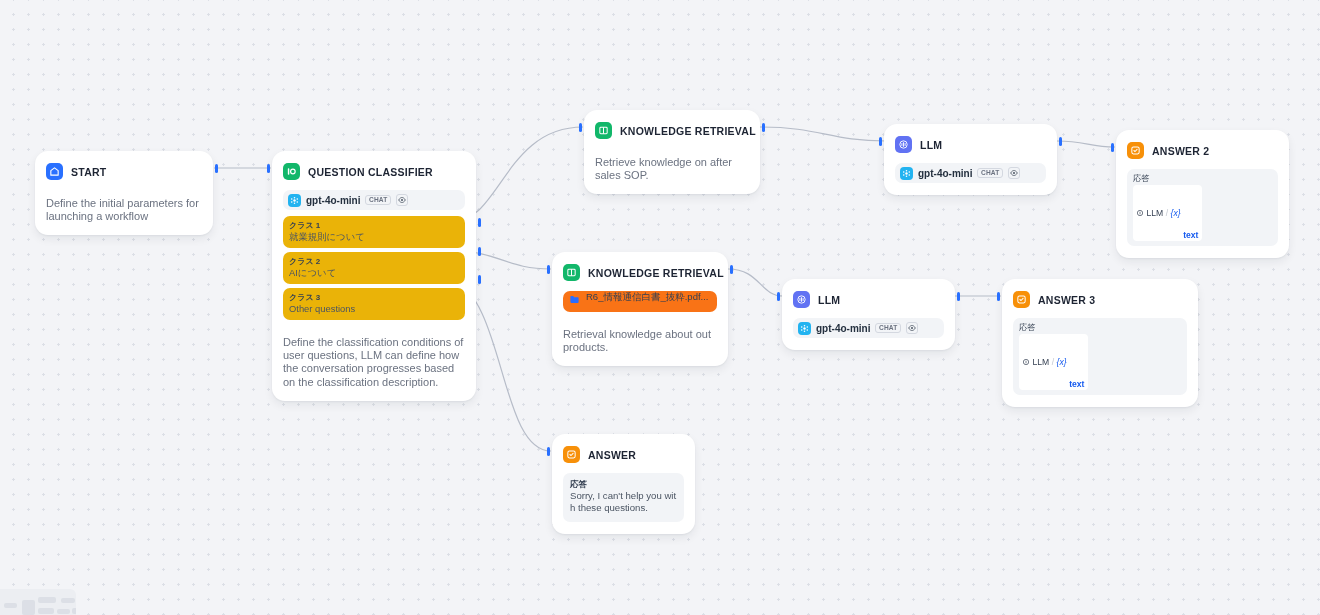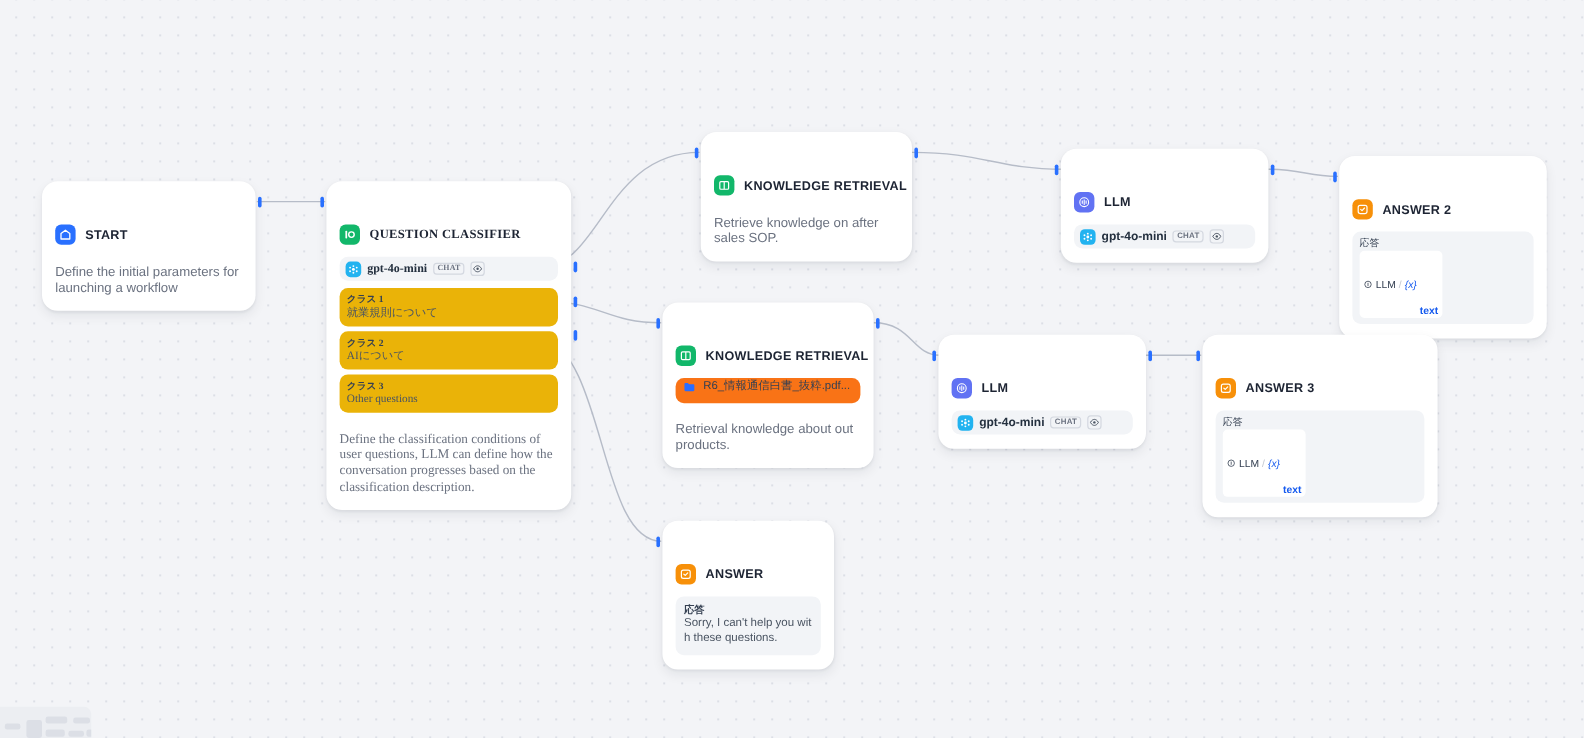--- a/index.html
+++ b/index.html
@@ -41,21 +41,20 @@
     border-radius: 13px;
     box-shadow: 0 1px 2px rgba(16,24,40,0.05), 0 4px 10px rgba(16,24,40,0.07);
     padding: 11px 11px 12px 11px;
   }
 
   .node-head {
     display: flex;
     align-items: center;
     gap: 8px;
     height: 19px;
-    margin-top: 24px;
   }
 
   .node-icon {
     width: 17px;
     height: 17px;
     border-radius: 5px;
     display: flex;
     align-items: center;
     justify-content: center;
     flex: none;
@@ -274,21 +273,21 @@
         <svg width="11" height="11" viewBox="0 0 24 24" fill="none" stroke="#ffffff" stroke-width="2.4" stroke-linecap="round" stroke-linejoin="round">
           <path d="M4 10 L12 4 L20 10 V20 H4 Z"></path>
         </svg>
       </span>
       <span class="node-title">START</span>
     </div>
     <div class="node-desc">Define the initial parameters for launching a workflow</div>
     <span class="handle" style="right:-5px; top:13px;"></span>
   </div>
 
-  <div class="node" style="left:272px; top:151px; width:204px;font-family:Liberation Serif, serif;">
+  <div class="node" style="left:272px; top:151px; width:204px;">
     <div class="node-head">
       <span class="node-icon icon-class">
         <svg width="11" height="11" viewBox="0 0 24 24" fill="#ffffff">
           <rect x="4" y="5" width="3.2" height="14" rx="1.3"></rect>
           <circle cx="15" cy="12" r="5" fill="none" stroke="#ffffff" stroke-width="2.6"></circle>
         </svg>
       </span>
       <span class="node-title">QUESTION CLASSIFIER</span>
     </div>
 

